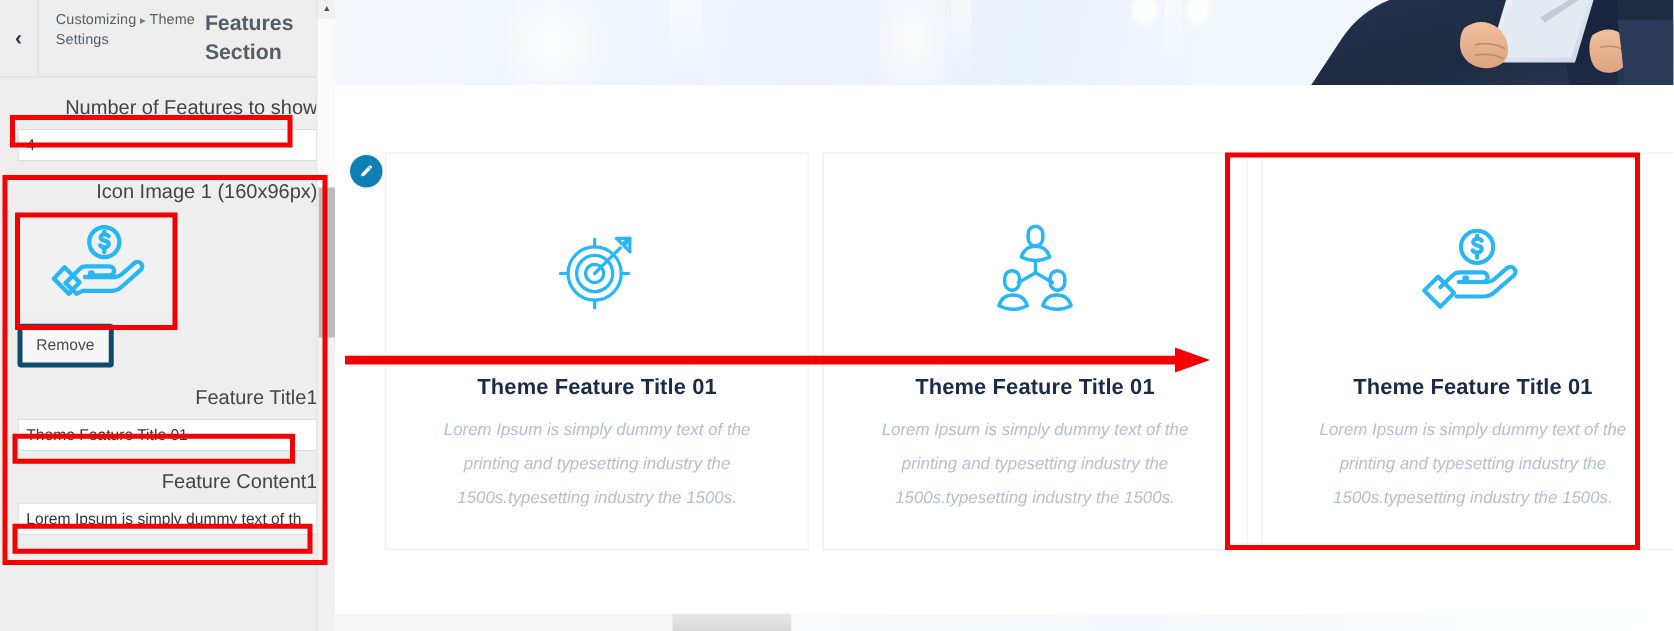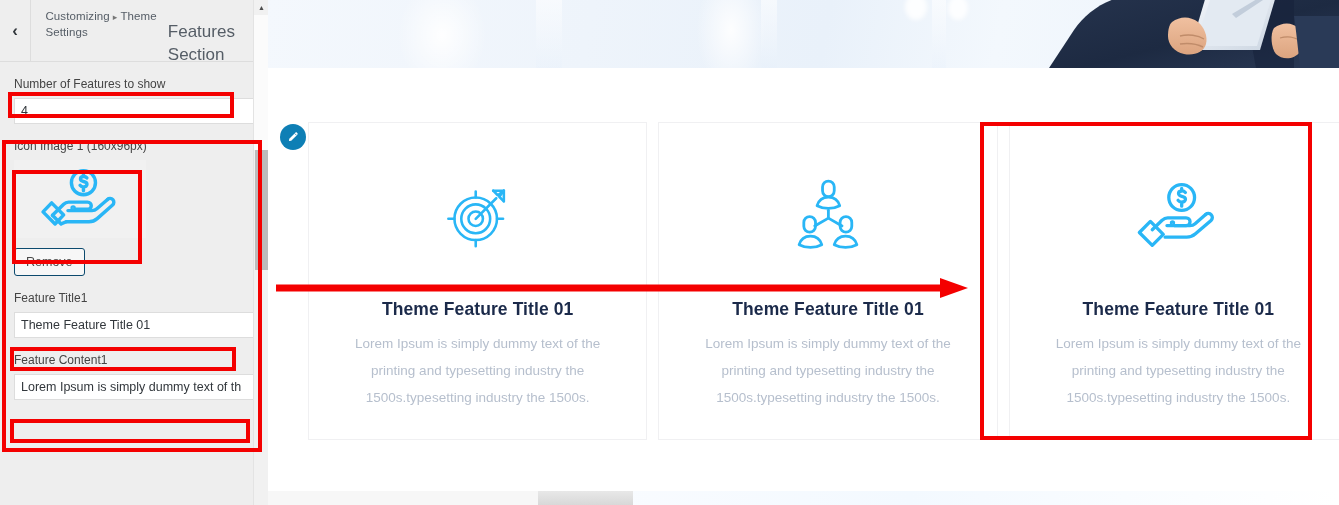--- a/index.html
+++ b/index.html
@@ -40,29 +40,29 @@
   .panel-titles {
     padding: 8px 0 0 14px;
     display: flex; flex-direction: row; justify-content: center;
   }
   .breadcrumb {
     font-size: 11.5px; color: #555d66; line-height: 1.4;
     letter-spacing: .1px;
   }
   .breadcrumb .sep { margin: 0 3px; font-size: 9px; color: #777; }
   .panel-title {
-    font-size: 17px; color: #555d66; font-weight: 400; line-height: 1.35;
-    margin-top: 13px;
+    font-size: 17px; color: #555d66; font-weight: 700; line-height: 1.35;
+    margin-top: 0;
   }
 
   .panel-body { padding: 0; }
   .control { padding: 0 14px; }
   .control-label {
     display: block;
-    font-size: 12px; color: #444444; margin: 14px 0 5px 0; line-height: 1.4;
+    font-size: 16px; color: #444444; margin: 14px 0 5px 0; line-height: 1.4; text-align: right;
   }
   .text-input {
     display: block; width: 100%;
     height: 26px;
     padding: 2px 6px;
     font-size: 12.5px; font-family: "Liberation Sans", sans-serif;
     color: #32373c;
     border: 1px solid #ddd;
     background: #fff;
     border-radius: 0;
@@ -72,21 +72,21 @@
     width: 132px; height: 78px;
     background: #f1f1f1;
     display: flex; align-items: center; justify-content: center;
     margin-top: 3px;
   }
   .btn-row { display: flex; gap: 8px; margin-top: 10px; }
   .wp-btn {
     font-family: "Liberation Sans", sans-serif;
     font-size: 12.5px; color: #4a4a4a;
     background: #f7f7f7;
-    border: 1px solid #0c4a6e;
+    border: 4px solid #0c4a6e;
     border-radius: 3px;
     padding: 4px 11px;
     line-height: 1.5;
     cursor: pointer;
   }
 
   
   .sb-track {
     position: absolute; top: 0; right: 0; width: 15px; height: 505px;
     background: #f1f1f1; border-left: 1px solid #e3e3e3;
@@ -155,21 +155,21 @@
     padding: 44px 22px 0 22px;
   }
   .card-icon { height: 96px; display: flex; align-items: center; justify-content: center; }
   .card-title {
     font-size: 17.5px; font-weight: 700; color: #1b2a4a;
     margin-top: 36px; text-align: center; letter-spacing: .1px;
     white-space: nowrap;
   }
   .card-text {
     font-size: 13.5px; color: #b6bfcd; line-height: 2.0;
-    text-align: center; margin-top: 10px;
+    text-align: center; margin-top: 10px; font-style: italic;
   }
 
   .edit-shortcut {
     position: absolute; left: 12px; top: 124px;
     width: 26px; height: 26px; border-radius: 50%;
     background: #0e7fb5;
     display: flex; align-items: center; justify-content: center;
     cursor: pointer;
     box-shadow: 0 0 0 2px rgba(255,255,255,.9);
     z-index: 5;

